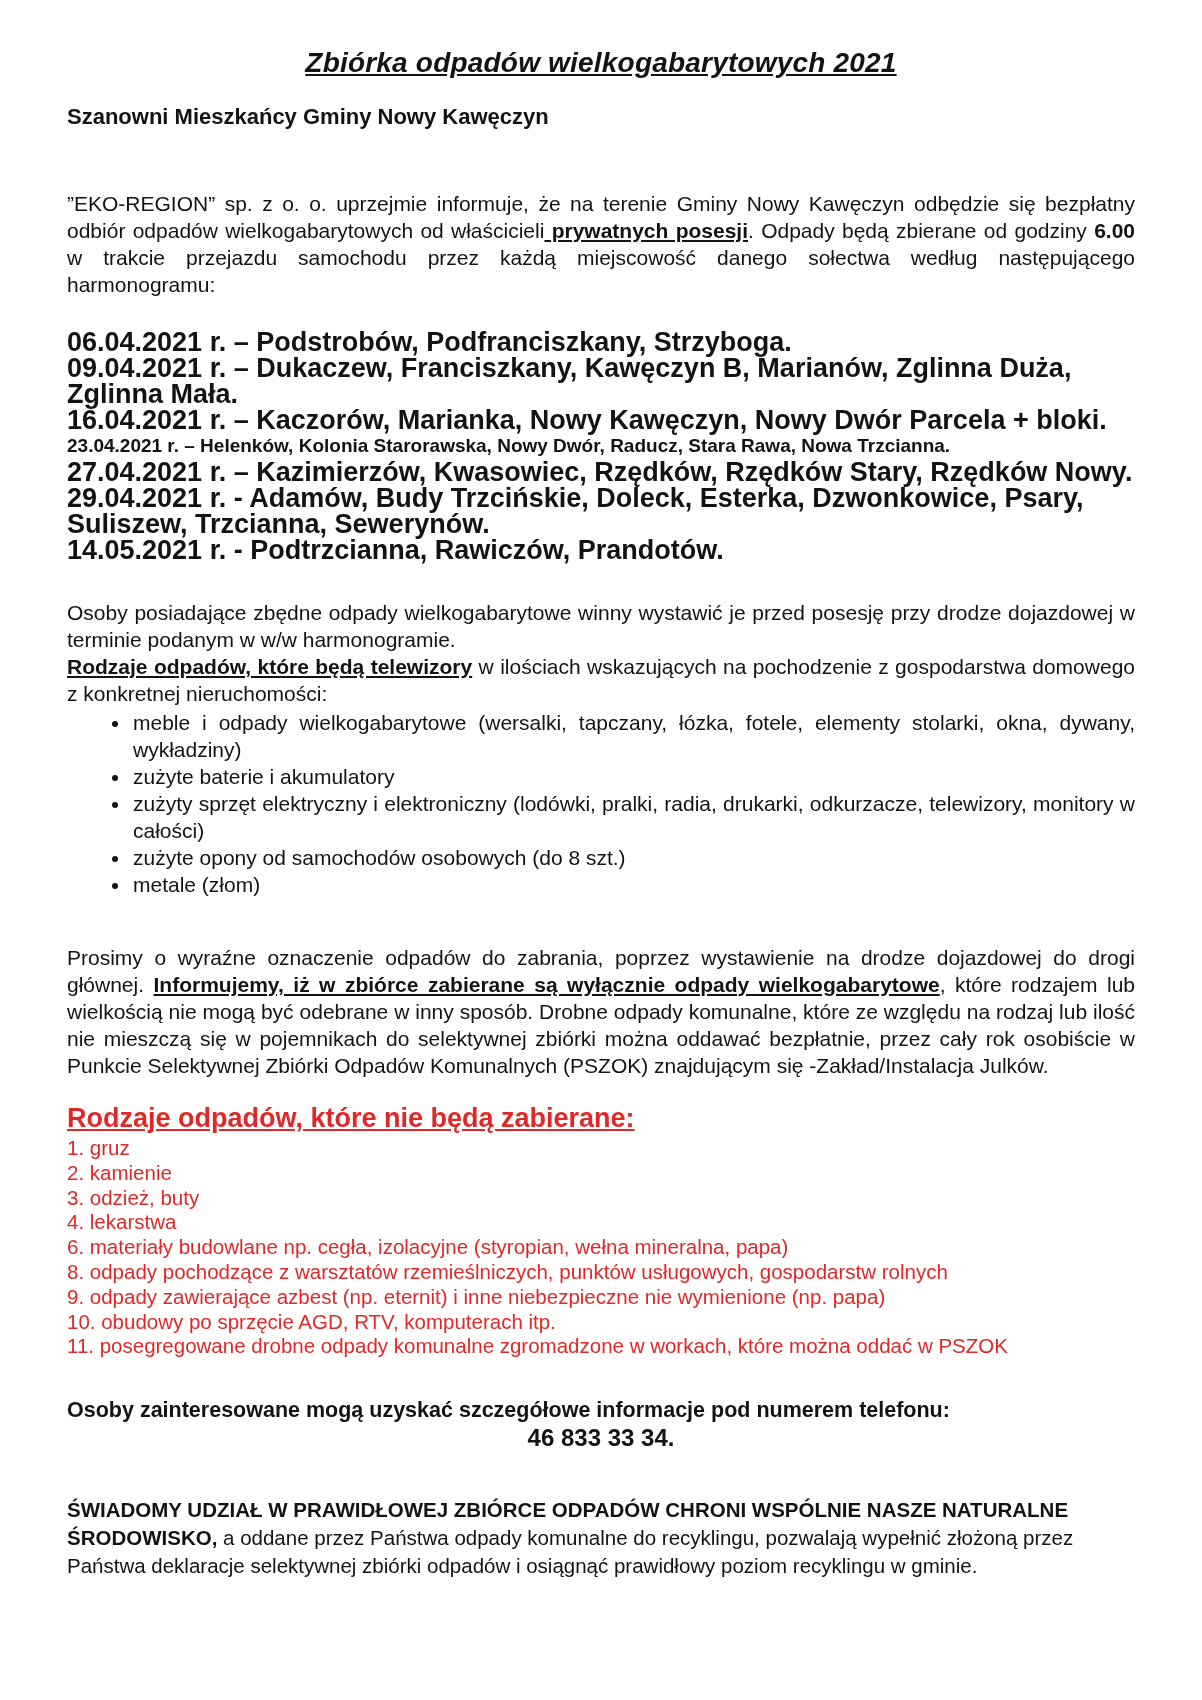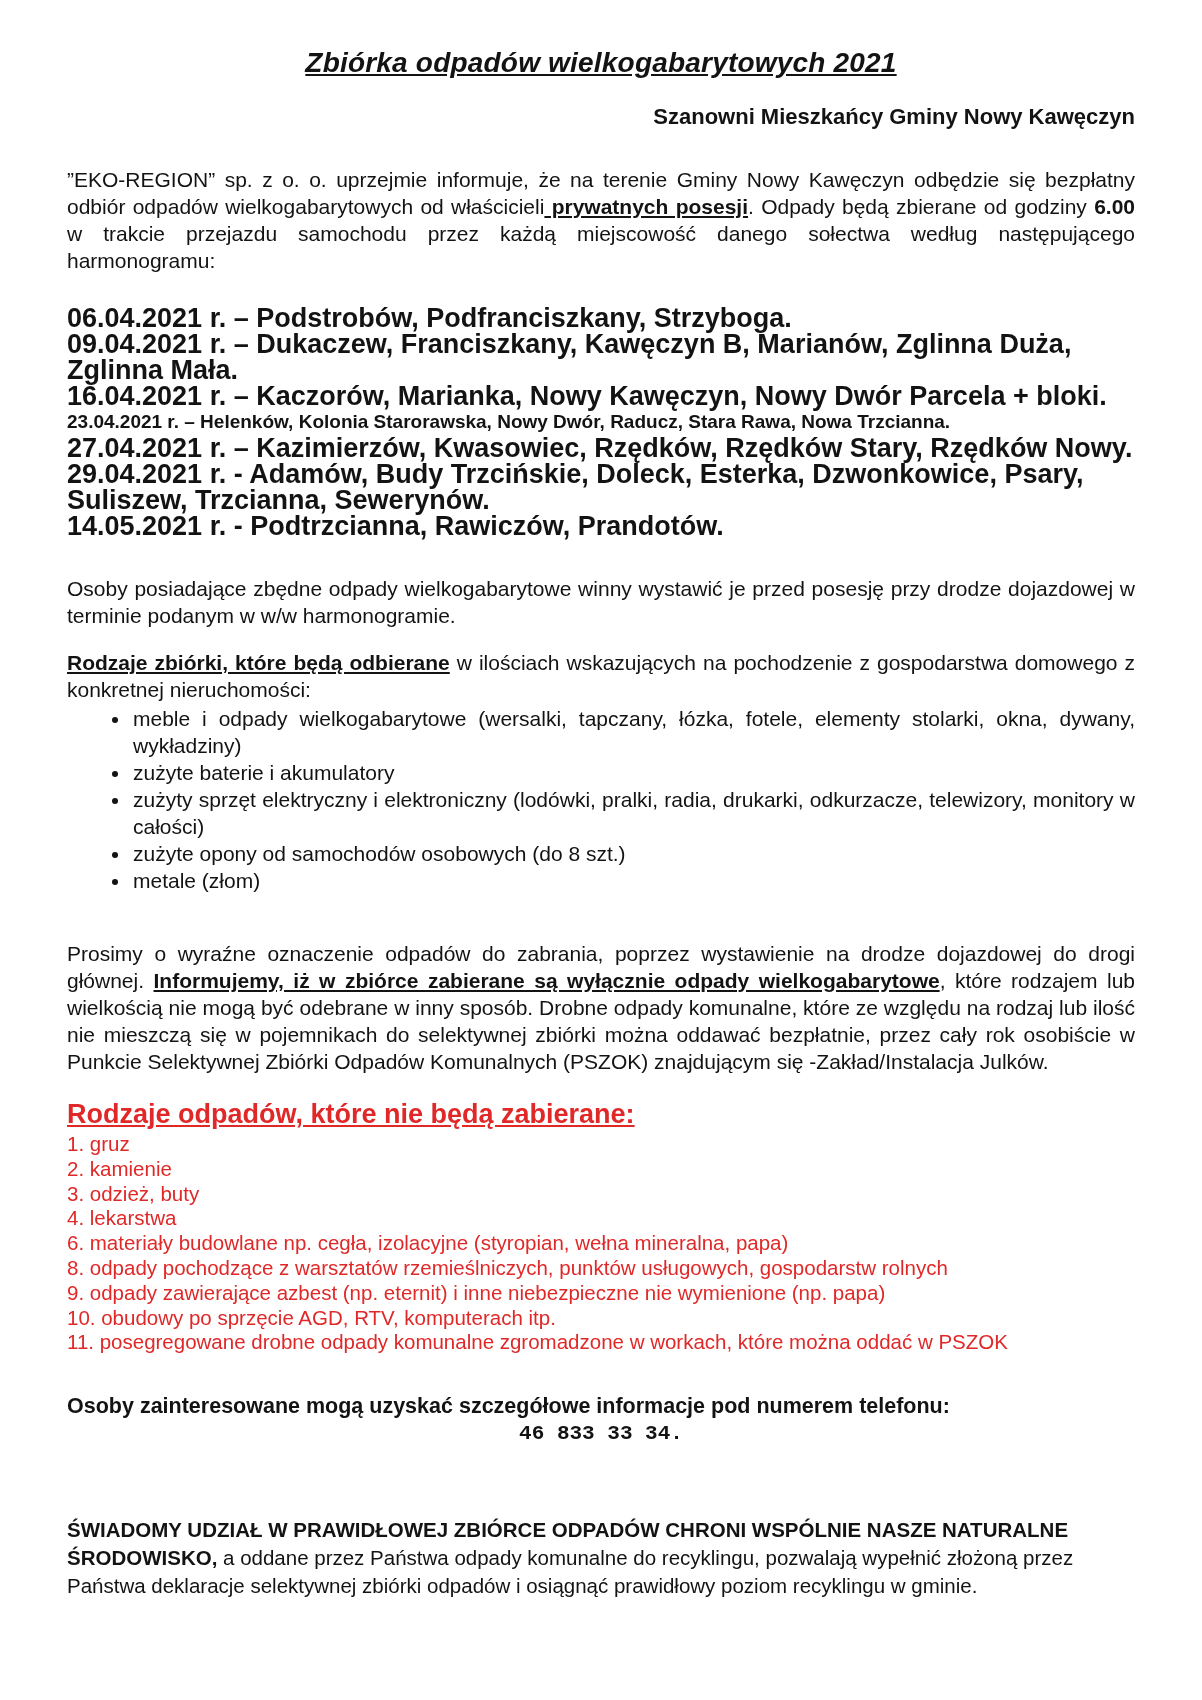--- a/index.html
+++ b/index.html
@@ -19,27 +19,27 @@
     text-align: center;
     font-size: 28px;
     line-height: 34px;
     font-weight: bold;
     font-style: italic;
     text-decoration: underline;
     margin-bottom: 24px;
     letter-spacing: 0.2px;
   }
   .salutation {
-    text-align: right;
+    text-align: left;
     font-size: 22px;
     line-height: 26px;
     font-weight: bold;
-    margin-bottom: 36px;
+    margin-bottom: 60px;
   }
-  p.just { text-align: justify; margin-top: 20px; }
+  p.just { text-align: justify; }
   .b { font-weight: bold; }
   .u { text-decoration: underline; }
   .intro { margin-bottom: 31px; }
   .schedule { margin-bottom: 36px; }
   .schedule-item {
     font-weight: bold;
     font-size: 27px;
     line-height: 26px;
     text-align: left;
   }
@@ -65,25 +65,24 @@
   }
   .red-list { margin-bottom: 37px; }
   .red-item {
     color: var(--accent-red, #e02828);
     font-size: 20.5px;
     line-height: 24.8px;
   }
   .contact-line { font-weight: bold; font-size: 21.5px; line-height: 28px; }
   .contact-phone {
     font-weight: bold;
-    font-size: 21px;
+    font-size: 24px;
     line-height: 28px;
     text-align: center;
-    margin-bottom: 68px;
-    font-family: Liberation Mono, monospace;
+    margin-bottom: 44px;
   }
   .footer-par {
     text-align: left;
     font-size: 20.5px;
     line-height: 28px;
   }
 </style>
 </head>
 <body style="color: rgb(19, 19, 19);">
 
@@ -98,21 +97,21 @@
   <p class="schedule-item">09.04.2021 r. – Dukaczew, Franciszkany, Kawęczyn B, Marianów, Zglinna Duża, Zglinna Mała.</p>
   <p class="schedule-item">16.04.2021 r. – Kaczorów, Marianka, Nowy Kawęczyn, Nowy Dwór Parcela + bloki.</p>
   <p class="schedule-item small">23.04.2021 r. – Helenków, Kolonia Starorawska, Nowy Dwór, Raducz, Stara Rawa, Nowa Trzcianna.</p>
   <p class="schedule-item">27.04.2021 r. – Kazimierzów, Kwasowiec, Rzędków, Rzędków Stary, Rzędków Nowy.</p>
   <p class="schedule-item">29.04.2021 r. -  Adamów, Budy Trzcińskie, Doleck, Esterka, Dzwonkowice, Psary, Suliszew, Trzcianna, Sewerynów.</p>
   <p class="schedule-item">14.05.2021 r. -  Podtrzcianna, Rawiczów, Prandotów.</p>
 </div>
 
 <p class="just">Osoby posiadające zbędne odpady wielkogabarytowe winny wystawić je przed posesję przy drodze dojazdowej w terminie podanym w w/w harmonogramie.</p>
 
-<p class="just"><span class="b u">Rodzaje zbiórki, które będą odbierane</span><span> w ilościach wskazujących na pochodzenie z gospodarstwa domowego z konkretnej nieruchomości:</span></p>
+<p class="just"><span class="b u">Rodzaje odpadów, które będą telewizory</span><span> w ilościach wskazujących na pochodzenie z gospodarstwa domowego z konkretnej nieruchomości:</span></p>
 
 <ul class="accepted-list">
   <li>meble i odpady wielkogabarytowe (wersalki, tapczany, łózka, fotele, elementy stolarki, okna, dywany, wykładziny)</li>
   <li>zużyte baterie i akumulatory</li>
   <li>zużyty sprzęt elektryczny i elektroniczny (lodówki, pralki, radia, drukarki, odkurzacze, telewizory, monitory w całości)</li>
   <li>zużyte opony od samochodów osobowych (do 8 szt.)</li>
   <li>metale (złom)</li>
 </ul>
 
 <p class="just marking"><span>Prosimy o wyraźne oznaczenie odpadów do zabrania, poprzez wystawienie na drodze dojazdowej do drogi głównej. </span><span class="b u">Informujemy, iż w zbiórce zabierane są wyłącznie odpady wielkogabarytowe</span><span>, które rodzajem lub wielkością nie mogą być odebrane w inny sposób.  Drobne odpady komunalne, które ze względu na rodzaj lub ilość nie mieszczą się w pojemnikach do selektywnej zbiórki można oddawać bezpłatnie, przez cały rok osobiście w Punkcie Selektywnej Zbiórki Odpadów Komunalnych (PSZOK) znajdującym się -Zakład/Instalacja Julków.</span></p>

